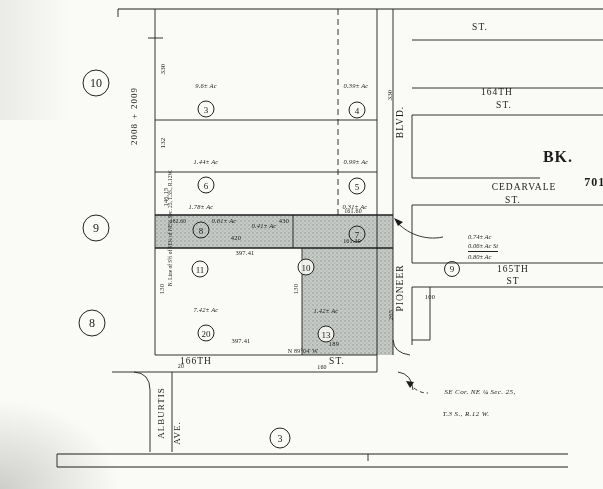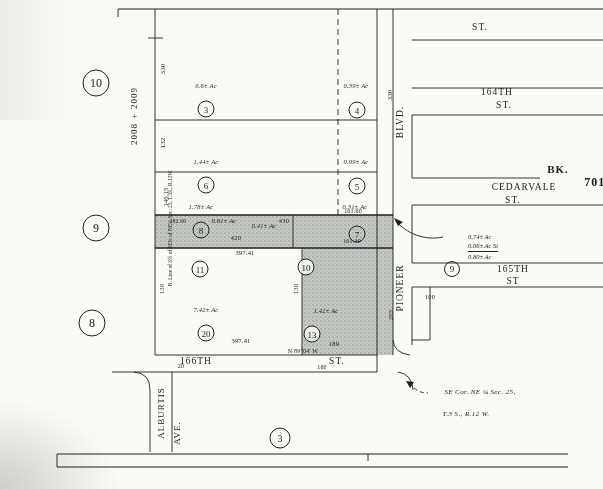--- a/index.html
+++ b/index.html
@@ -137,21 +137,21 @@
 
   <div class="lbl st" style="left:196px; top:362px;">166TH</div>
   <div class="lbl st" style="left:337px; top:362px;">ST.</div>
 
   <div class="lbl st rot" style="left:401px; top:122px;">BLVD.</div>
   <div class="lbl st rot" style="left:401px; top:288px;">PIONEER</div>
 
   <div class="lbl st rot" style="left:161px; top:413px; font-size:9px;">ALBURTIS</div>
   <div class="lbl st rot" style="left:177px; top:433px; font-size:9px;">AVE.</div>
 
-  <div class="lbl bk" style="left:558px; top:169px; font-size:11px;">BK.</div>
+  <div class="lbl bk" style="left:558px; top:157px; font-size:16px;">BK.</div>
   <div class="lbl bk" style="left:558px; top:182px; font-size:12px;margin-left:40px;">7011</div>
 
   <div class="lbl rot" style="left:134px; top:116px;">
     <span class="yearrow">
       <span>2008</span>
       <span>+</span>
       <span>2009</span>
     </span>
   </div>
 
@@ -162,21 +162,21 @@
 
   <div class="circle small" style="left:206px; top:72px;">3</div>
   <div class="circle small" style="left:357px; top:73px;">4</div>
   <div class="circle small" style="left:206px; top:148px;">6</div>
   <div class="circle small" style="left:357px; top:149px;">5</div>
   <div class="circle small" style="left:201px; top:193px;">8</div>
   <div class="circle small" style="left:357px; top:197px;">7</div>
   <div class="circle small onshade" style="left:200px; top:232px;">11</div>
   <div class="circle small onshade" style="left:306px; top:230px;">10</div>
   <div class="circle small" style="left:206px; top:296px;">20</div>
-  <div class="circle small onshade" style="left:312px; top:297px;">13</div>
+  <div class="circle small onshade" style="left:326px; top:297px;">13</div>
   <div class="circle small" style="left:452px; top:232px; width:16px; height:16px;">9</div>
 
   <div class="lbl ac" style="left:206px; top:86px;">9.6± Ac</div>
   <div class="lbl ac" style="left:356px; top:86px;">0.39± Ac</div>
   <div class="lbl ac" style="left:206px; top:162px;">1.44± Ac</div>
   <div class="lbl ac" style="left:356px; top:162px;">0.99± Ac</div>
   <div class="lbl ac" style="left:201px; top:207px;">1.78± Ac</div>
   <div class="lbl ac" style="left:355px; top:207px;">0.31± Ac</div>
   <div class="lbl ac" style="left:224px; top:221px;">0.81± Ac</div>
   <div class="lbl ac" style="left:264px; top:226px;">0.41± Ac</div>

